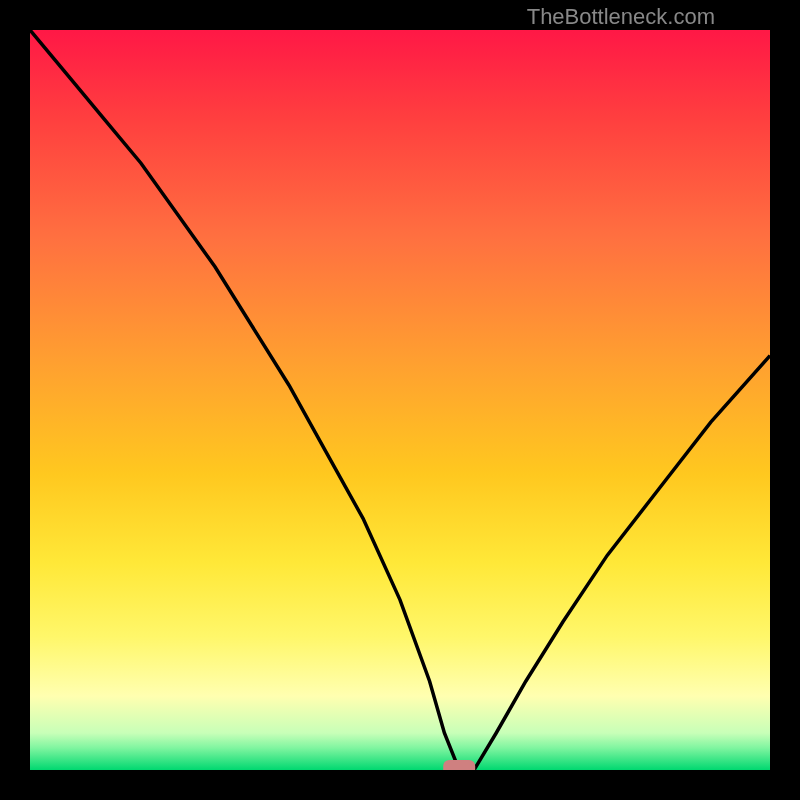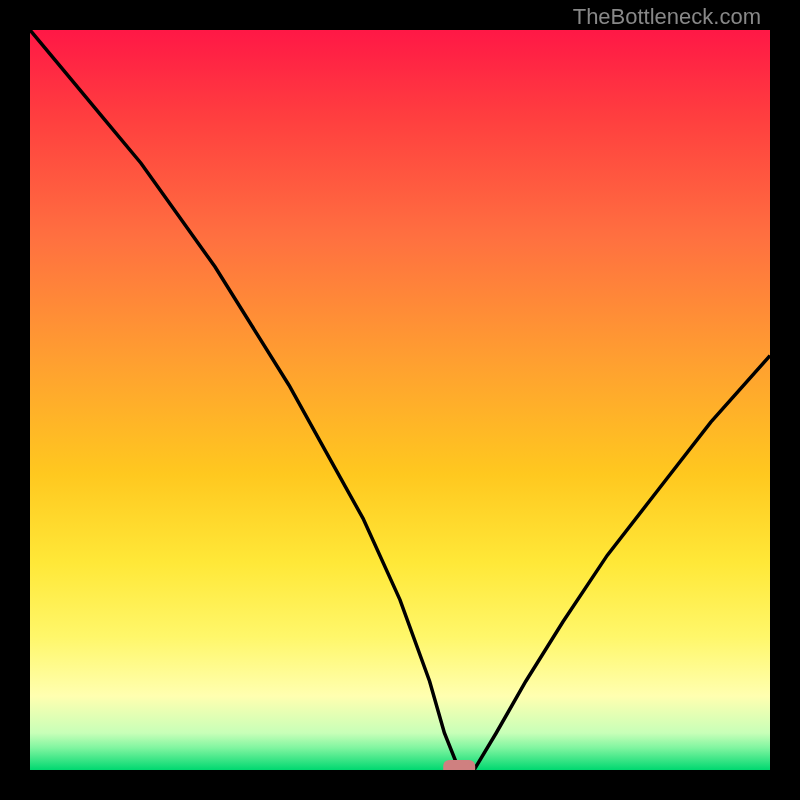--- a/index.html
+++ b/index.html
@@ -8,21 +8,20 @@
     background: #000;
     width: 800px;
     height: 800px;
     overflow: hidden;
     font-family: Arial, sans-serif;
   }
   .container {
     position: relative;
     width: 723px;
     height: 800px;
-    padding-left: 46px;
   }
   .watermark {
     position: absolute;
     top: 4px;
     right: 8px;
     color: #888;
     font-size: 22px;
     z-index: 10;
   }
   .plot-area {

